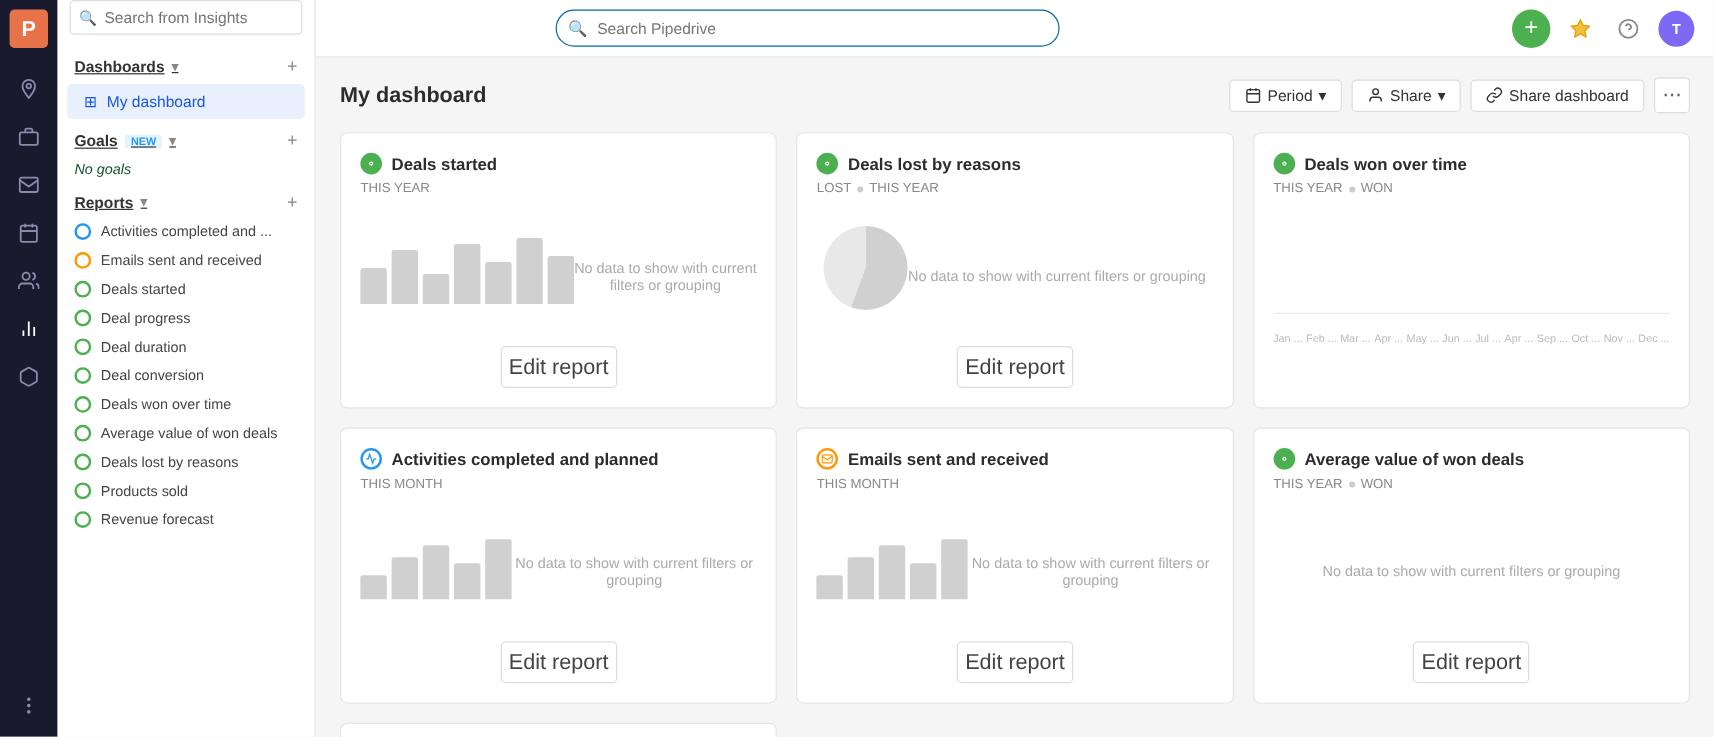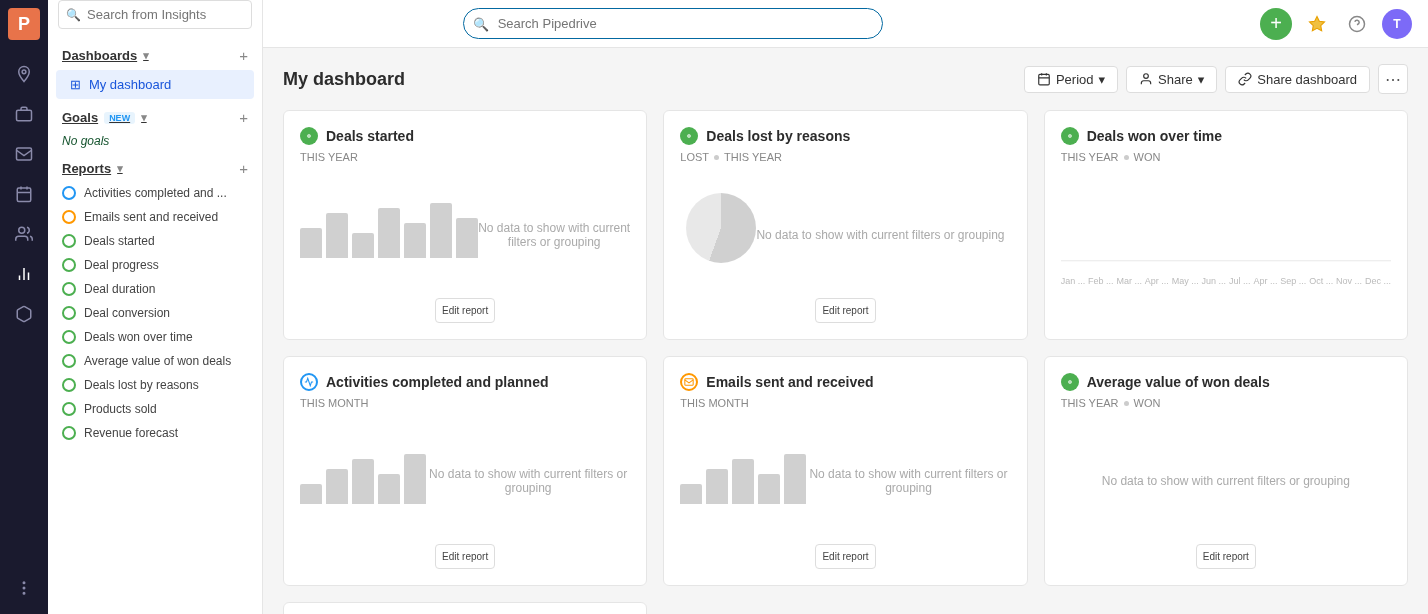--- a/index.html
+++ b/index.html
@@ -342,21 +342,21 @@
       margin-top: 8px;
     }
     .edit-report-btn {
       display: block;
       margin: 12px auto 0;
       padding: 6px 6px;
       border: 1px solid #ddd;
       border-radius: 4px;
       background: #fff;
       color: #444;
-      font-size: 10px;
+      font-size: 18px;
       cursor: pointer;
       text-align: center;
     }
 
     
     .placeholder-bar {
       display: flex;
       align-items: flex-end;
       gap: 4px;
       height: 60px;

